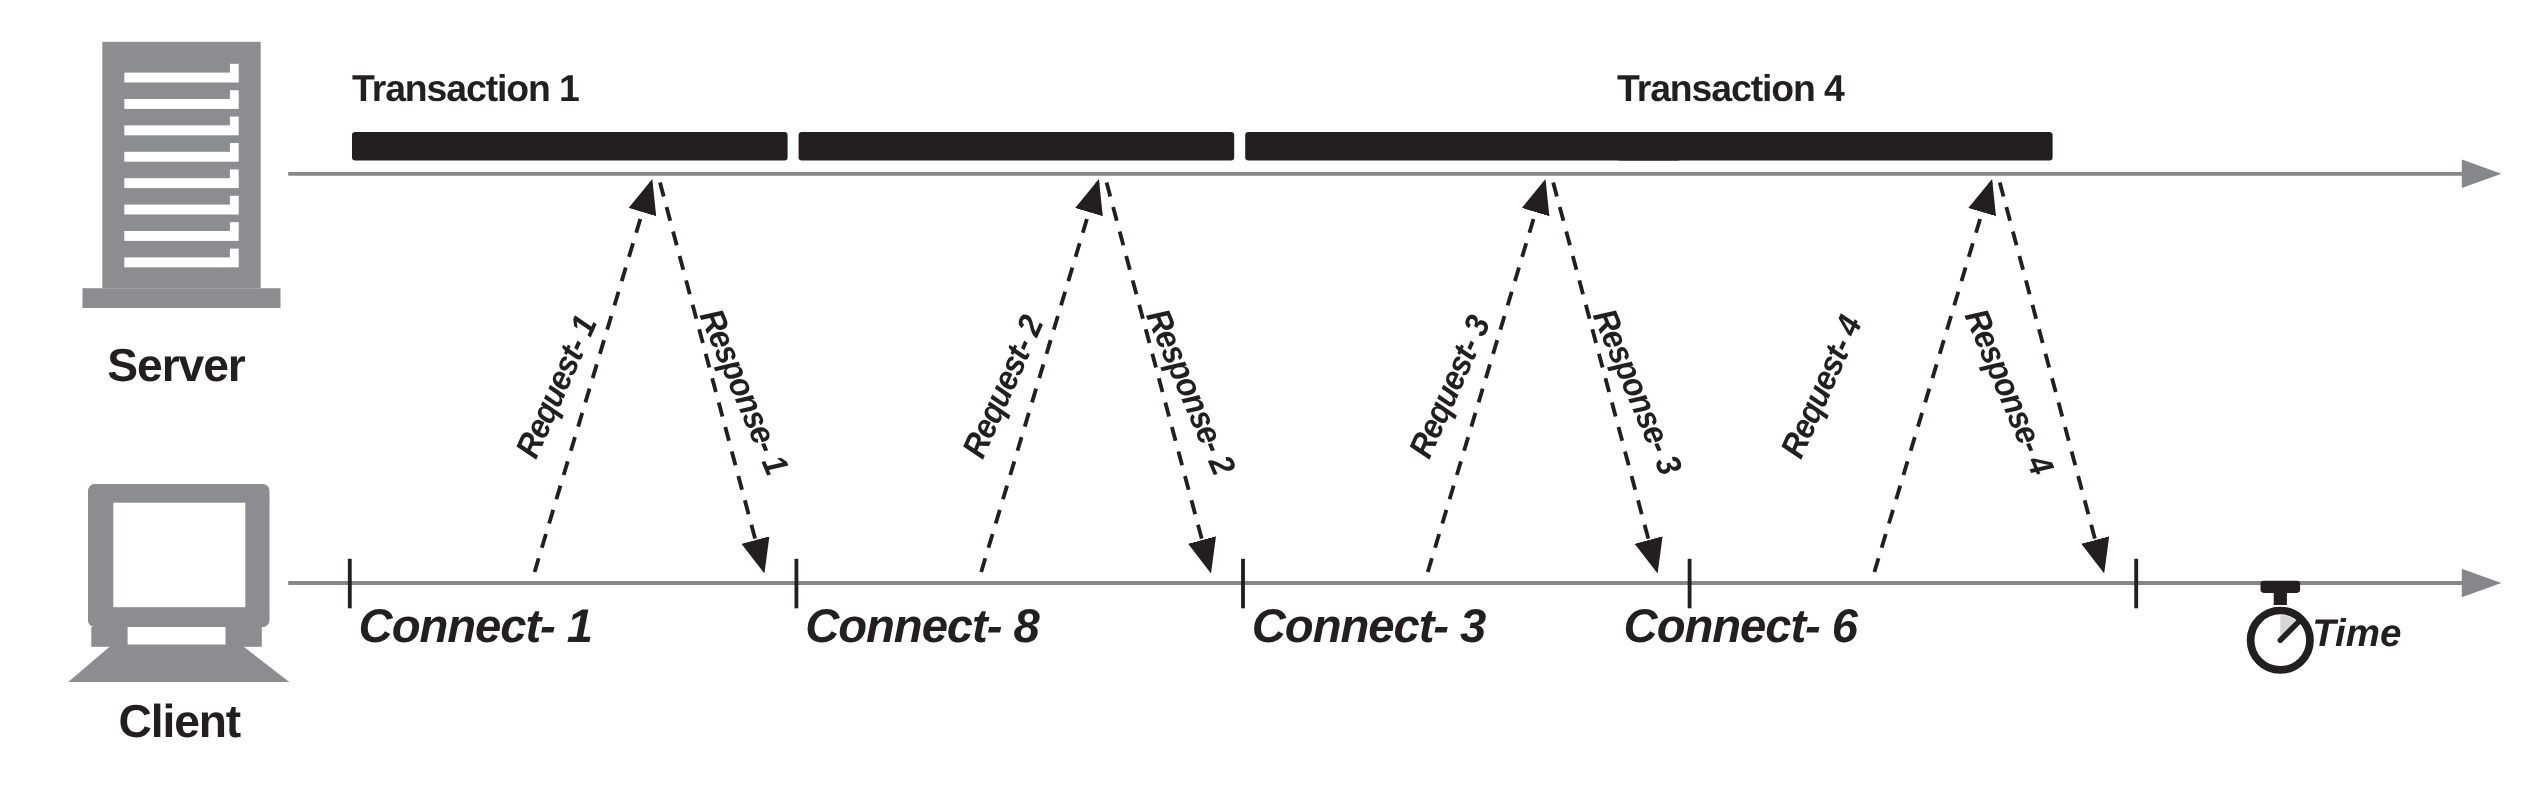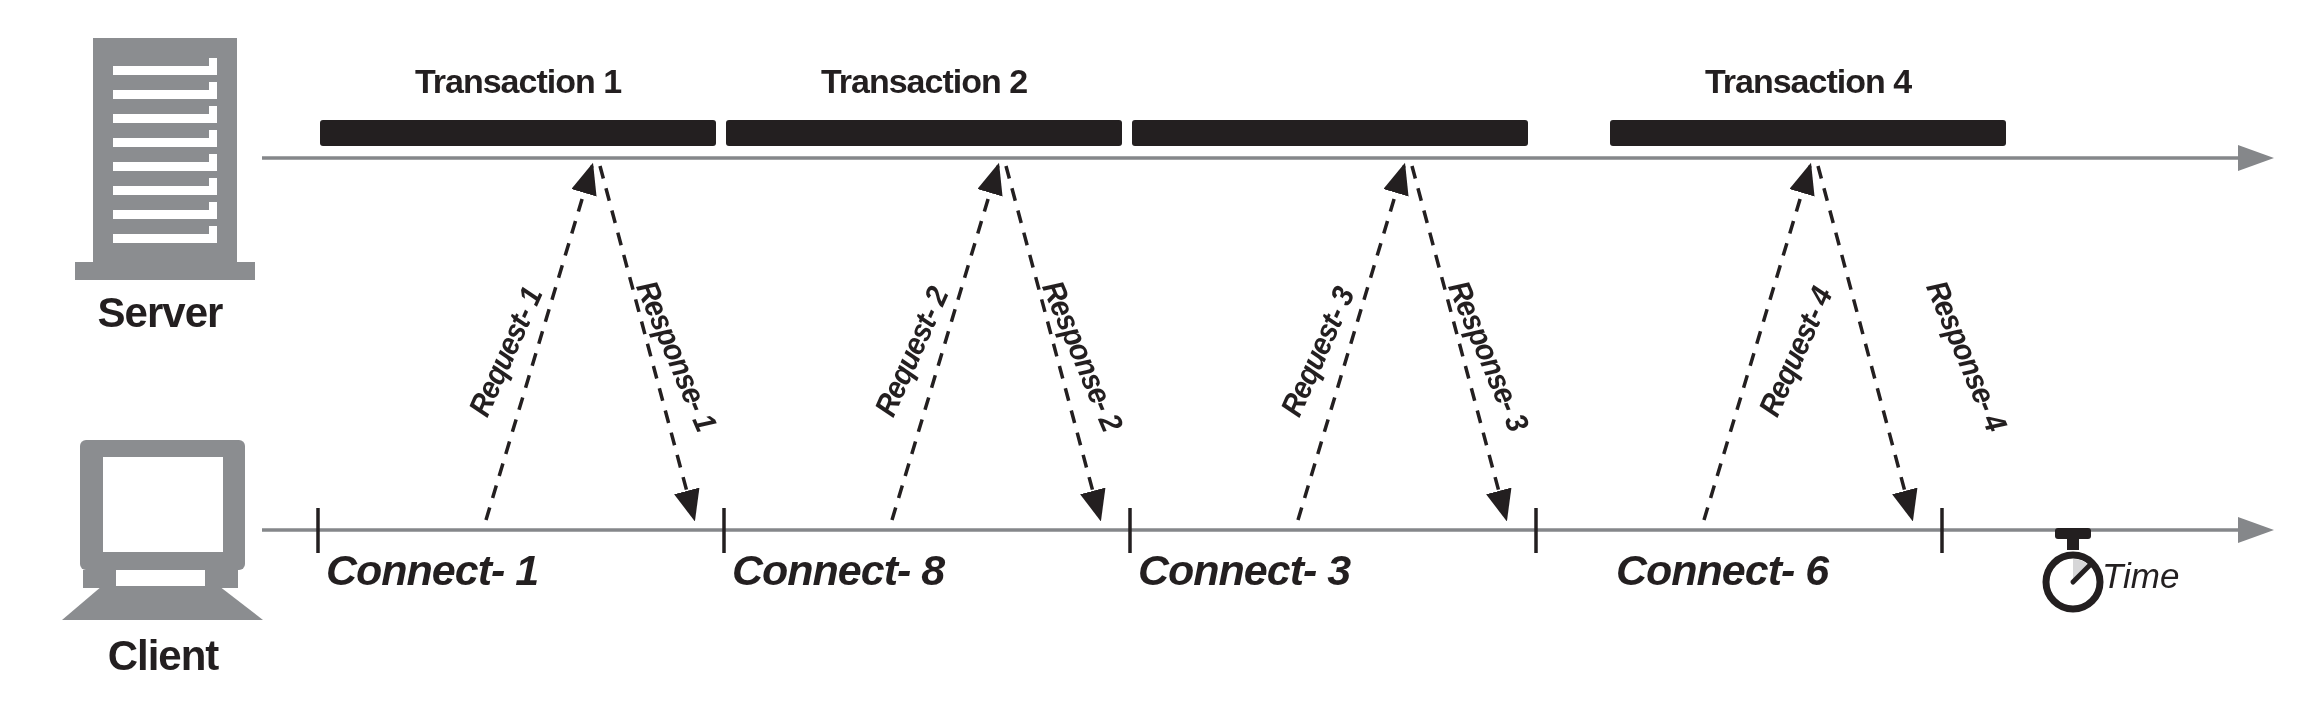--- a/index.html
+++ b/index.html
@@ -13,41 +13,41 @@
   html,body{margin:0;padding:0;background:var(--bg);}
   .canvas{
     position:relative;width:2316px;height:720px;background:var(--bg);
     font-family:"Liberation Sans",sans-serif;color:var(--ink);overflow:hidden;
   }
   .canvas svg{position:absolute;left:0;top:0;}
   #wires{width:2316px;height:720px;z-index:1;}
   .lbl{position:absolute;z-index:3;white-space:nowrap;}
   
   .group{position:absolute;top:0;width:406px;height:720px;z-index:2;}
-  .g1{left:318px}.g2{left:724px}.g3{left:1130px}.g4{left:1608px}
+  .g1{left:318px}.g2{left:724px}.g3{left:1130px}.g4{left:1468px}
   .bar{position:absolute;left:2px;top:120px;width:396px;height:26px;
        background:var(--bar);border-radius:3px;}
   .t-label{position:absolute;left:2px;top:62px;width:396px;height:46px;
-       text-align:center;font-size:34px;font-weight:bold;letter-spacing:-1px;}
+       font-size:34px;font-weight:bold;letter-spacing:-1px;}
   .connect{position:absolute;left:8px;top:546px;font-size:43px;font-style:italic;
        font-weight:600;letter-spacing:-1px;white-space:nowrap;}
   .req-label,.resp-label{position:absolute;font-size:31px;font-style:italic;
        font-weight:600;letter-spacing:-1px;white-space:nowrap;}
   .req-label{left:188px;top:352px;
        transform:translate(-50%,-50%) rotate(-66deg) scaleX(0.92);}
   .resp-label{left:358px;top:356px;
        transform:translate(-50%,-50%) rotate(67deg) scaleX(0.92);}
   
   .actor-caption{font-size:42px;font-weight:bold;letter-spacing:-1px;text-align:center;}
-  #server-caption{left:58px;top:289px;width:204px;}
+  #server-caption{left:58px;top:308px;width:204px;}
   #client-caption{left:58px;top:632px;width:210px;}
   #server-icon{left:58px;top:28px;z-index:2;}
   #client-icon{left:58px;top:430px;z-index:2;}
   #stopwatch-icon{left:2035px;top:522px;z-index:3;}
-  #time-label{left:2102px;top:556px;font-size:35px;font-style:italic;font-weight:400;}
+  #time-label{left:2102px;top:556px;font-size:35px;font-style:italic;font-weight:700;}
 </style>
 </head>
 <body>
 
 <div class="canvas">
 
   <svg id="wires" viewBox="0 0 2316 720">
     <defs>
       <marker id="ah" markerWidth="9" markerHeight="7.5" refX="8" refY="3.75" orient="auto" markerUnits="strokeWidth">
         <path d="M0,0 L9,3.75 L0,7.5 Z" fill="var(--ink)"></path>
@@ -89,21 +89,20 @@
 
   <div class="group g1">
     <div class="t-label lbl">Transaction 1</div>
     <div class="bar"></div>
     <div class="req-label lbl">Request- 1</div>
     <div class="resp-label lbl">Response- 1</div>
     <div class="connect lbl">Connect- 1</div>
   </div>
 
   <div class="group g2">
-    <div class="t-label lbl">Transaction 2</div>
     <div class="bar"></div>
     <div class="req-label lbl">Request- 2</div>
     <div class="resp-label lbl">Response- 2</div>
     <div class="connect lbl">Connect- 8</div>
   </div>
 
   <div class="group g3">
     <div class="bar"></div>
     <div class="req-label lbl">Request- 3</div>
     <div class="resp-label lbl">Response- 3</div>

